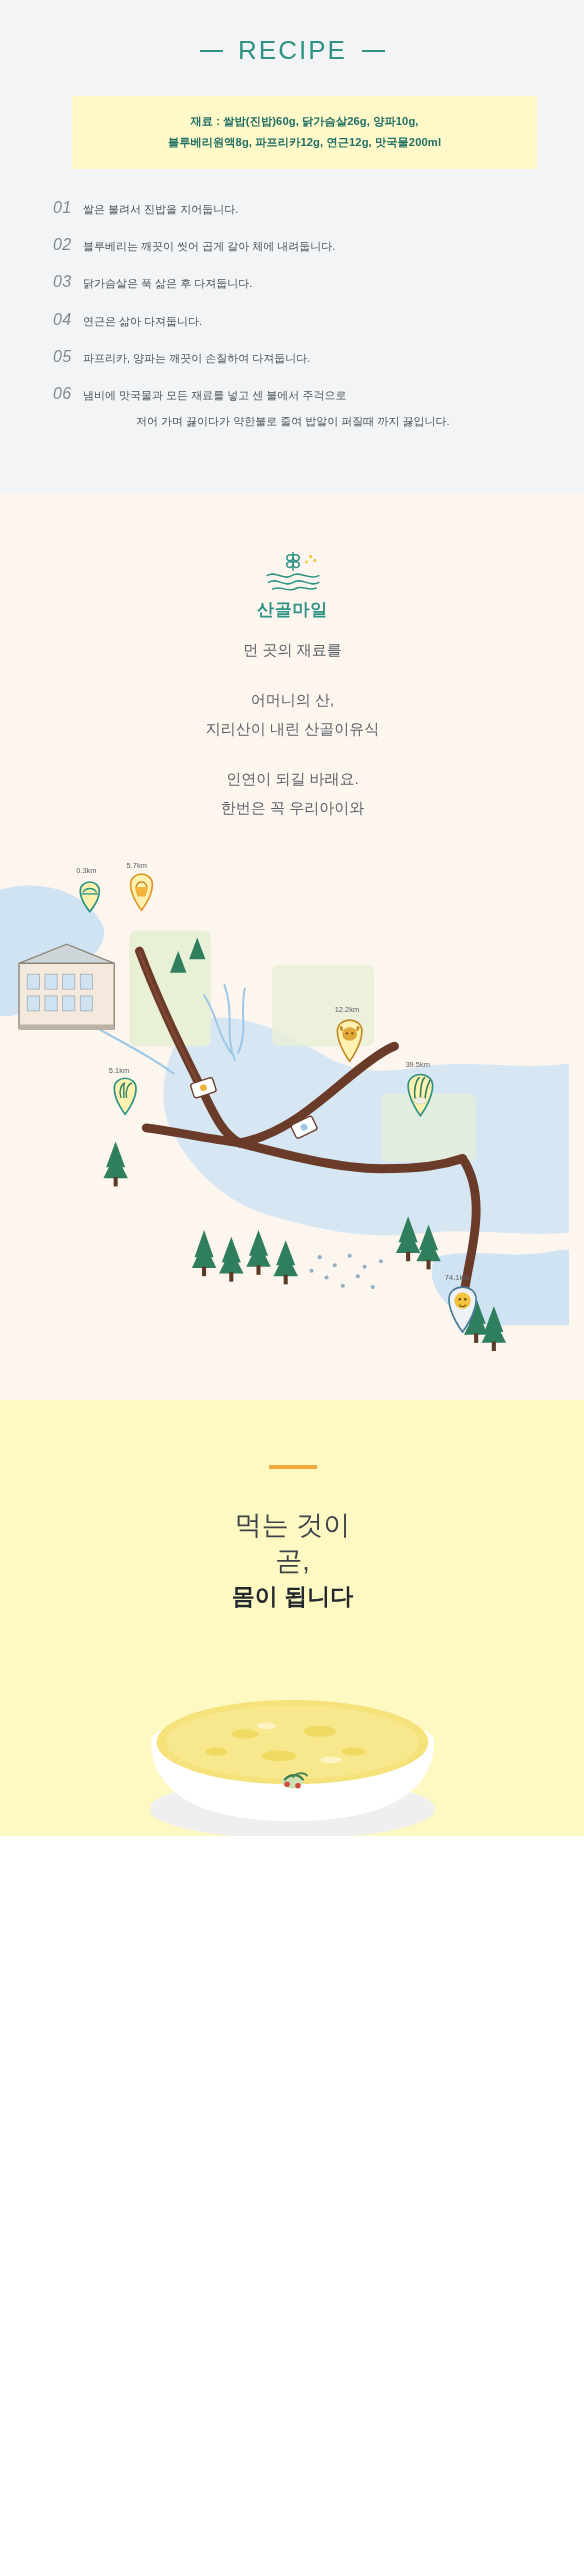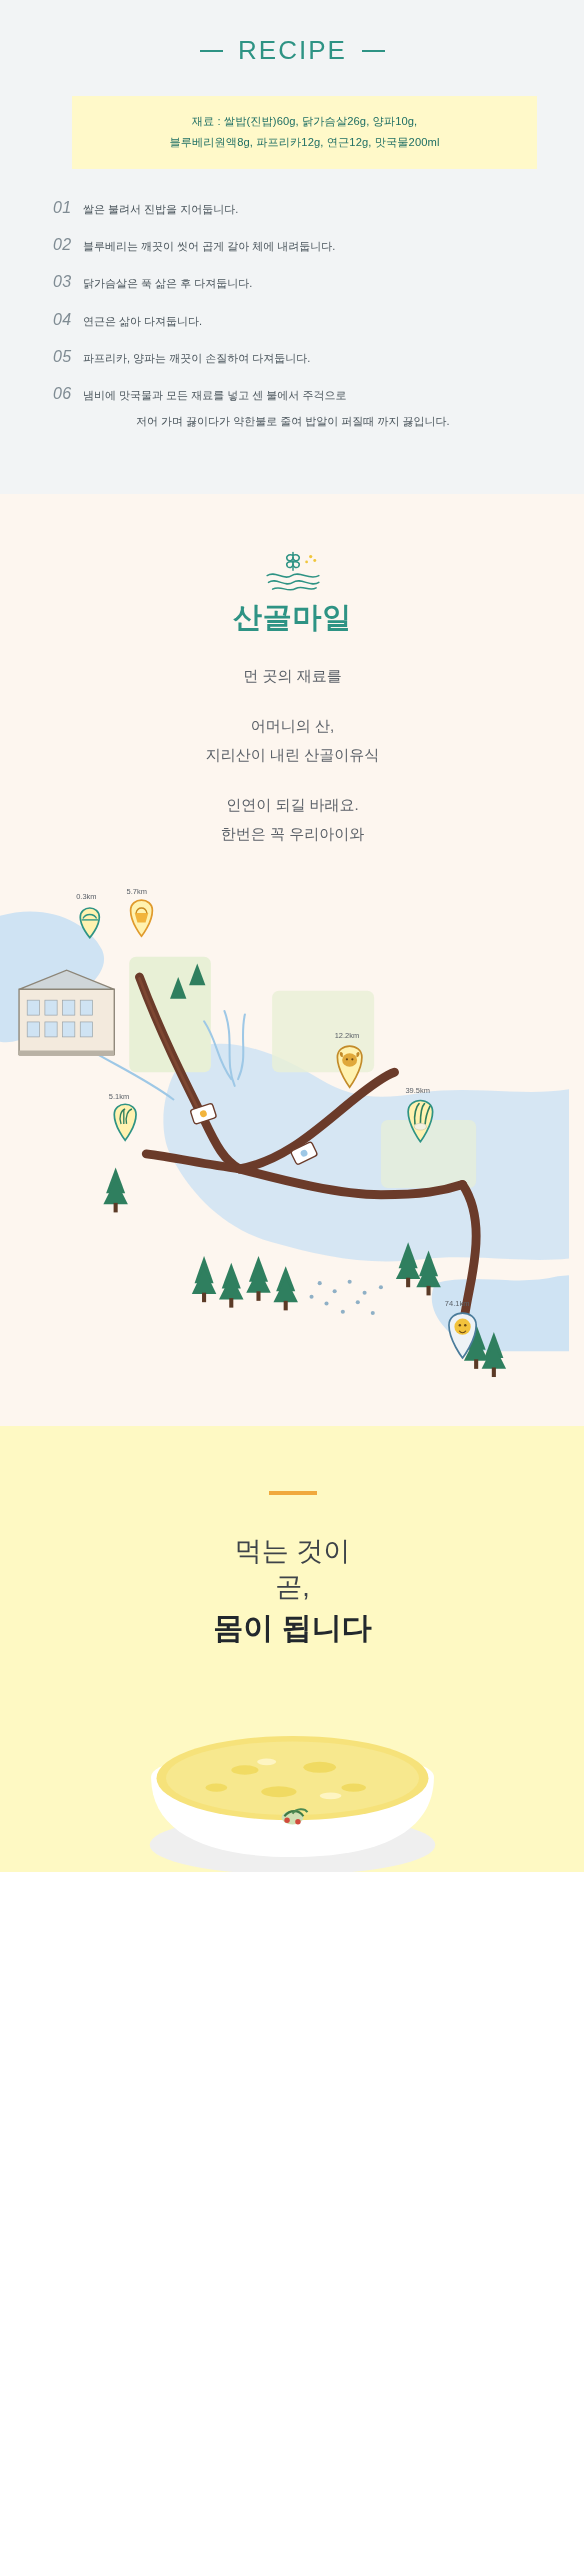--- a/index.html
+++ b/index.html
@@ -29,20 +29,21 @@
     font-size: 26px;
     font-weight: normal;
     letter-spacing: 2px;
     color: #2e9384;
   }
   .ing-box {
     margin: 30px 48px 0 72px;
     background: #fff9c9;
     padding: 15px 13.6px 16.3px 13.6px;
     text-align: center;
+    font-weight: bold;
   }
   .ing-line {
     font-size: 11.2px;
     color: #1f6f64;
     line-height: 1.85;
     letter-spacing: 0.1px;
   }
   .steps {
     margin: 30px 0 0 53px;
   }
@@ -77,25 +78,25 @@
     padding: 53px 0 0 0;
     text-align: center;
     position: relative;
   }
   .brand-logo-mark {
     width: 82px; height: 49px;
     margin: 0 auto 2.7px auto;
     position: relative;
   }
   .brand-name {
-    font-size: 29px;
+    font-size: 17px;
     font-weight: bold;
     color: #2e9384;
     letter-spacing: 0.7px;
-    margin-bottom: 23px;
+    margin-bottom: 14px;
   }
   .brand-copy p {
     font-size: 15px;
     color: #5b6168;
     line-height: 1.95;
   }
   .brand-copy .gap { height: 20.4px; }
 
   
   .map-wrap {
@@ -114,21 +115,21 @@
     padding: 65px 0 0 0;
     text-align: center;
   }
   .accent-bar {
     width: 48px; height: 3.4px;
     background: #f0a93d;
     margin: 0 auto 38px auto;
   }
   .body-line1 { font-size: 27px; color: #3d4349; line-height: 1.35; }
   .body-line2 { font-size: 27px; color: #3d4349; line-height: 1.35; }
-  .body-line3 { font-size: 30px; color: #22282d; font-weight: bold; line-height: 1.45; }
+  .body-line3 { font-size: 23px; color: #22282d; font-weight: bold; line-height: 1.45; }
   .bowl-wrap {
     margin-top: 53px;
     width: 585px;
     height: 170px;
     position: relative;
     overflow: hidden;
   }
 </style>
 </head>
 <body>

